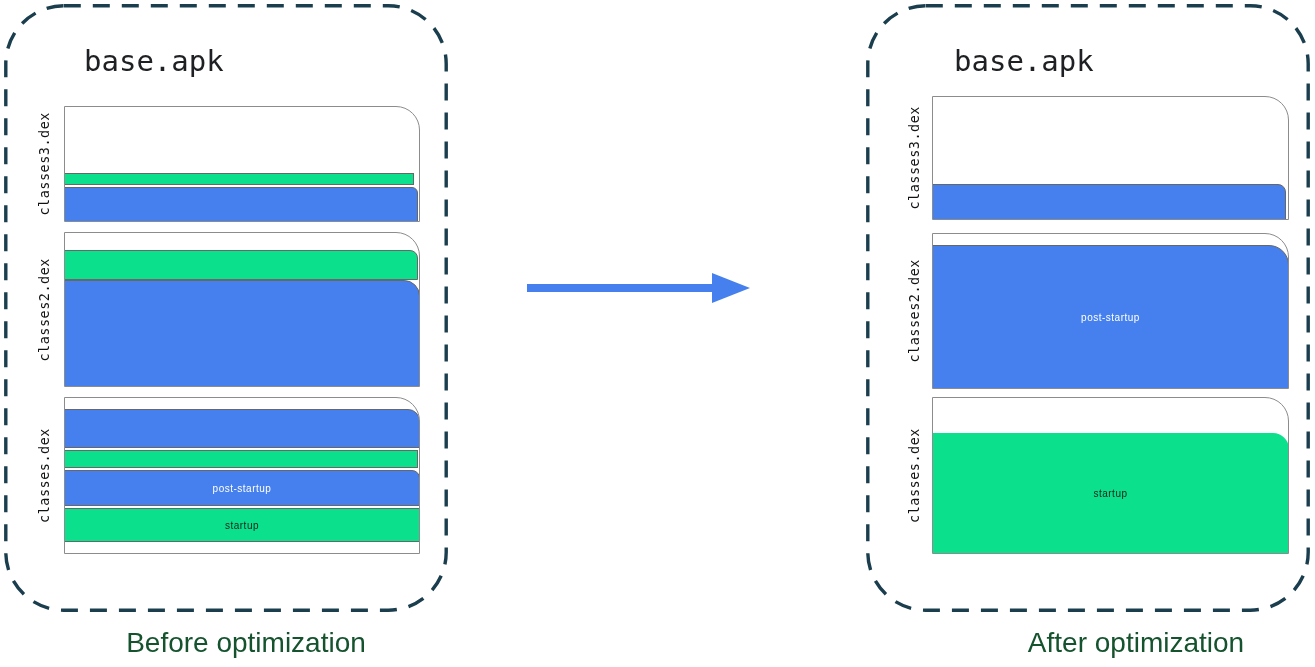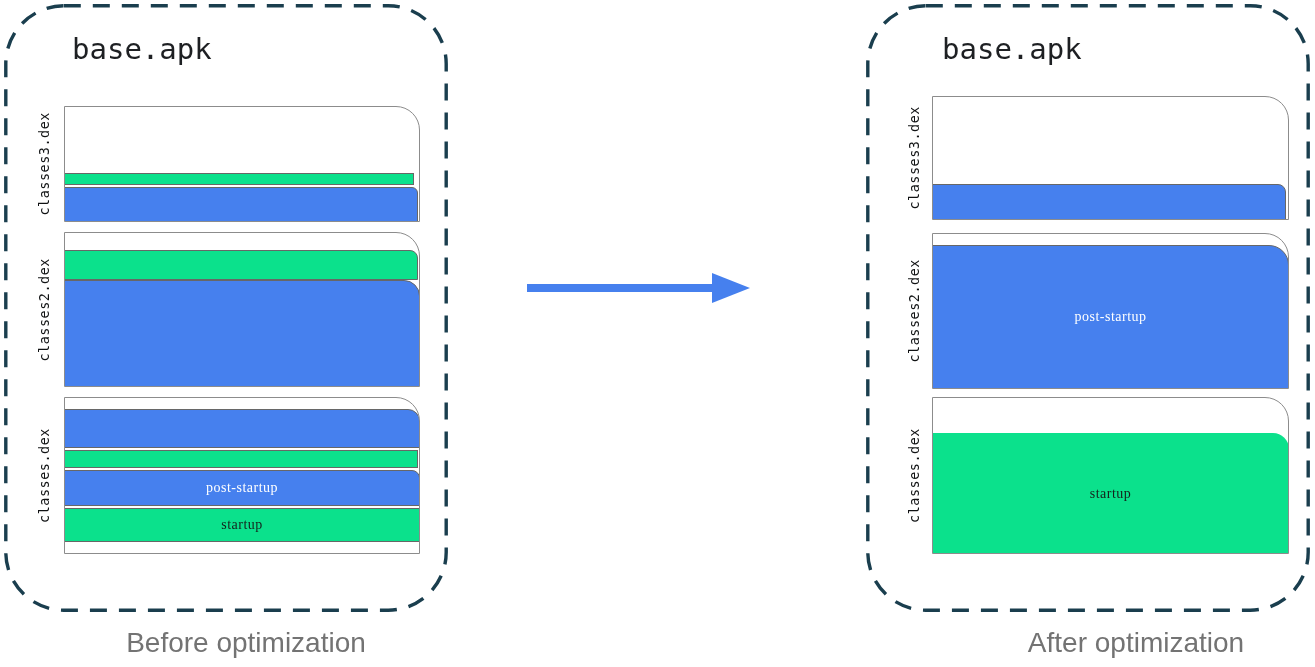--- a/index.html
+++ b/index.html
@@ -21,21 +21,21 @@
   .panel-after  { left: 866px; }
   .dash-frame {
     position: absolute;
     left: 0; top: 0;
     width: 100%; height: 100%;
     pointer-events: none;
   }
   .apk-title {
     position: absolute;
     top: 28px;
-    margin: 0;
+    margin: 12px;
     font-family: "DejaVu Sans Mono", "Liberation Mono", monospace;
     font-size: 29px;
     font-weight: 400;
     color: #1e2023;
     white-space: nowrap;
   }
   .panel-before .apk-title { left: 68px; }
   .panel-after  .apk-title { left: 76px; }
 
   .file {
@@ -79,41 +79,41 @@
   .spacer { flex: 1 1 auto; }
   .band {
     box-sizing: border-box;
     border: 1px solid #676767;
     display: flex;
     align-items: center;
     justify-content: center;
     position: relative;
   }
   .band-label {
-    font-family: Liberation Serif, serif;
-    font-size: 14px;
+    font-family: Liberation Sans, sans-serif;
+    font-size: 10px;
     letter-spacing: 0.5px;
     white-space: nowrap;
   }
   .band.c-blue  .band-label { color: #ffffff; }
   .band.c-green .band-label { color: #15221c; text-align: right; }
 
   .arrow-svg {
     position: absolute;
     left: 524px;
     top: 270px;
     pointer-events: none;
   }
   .caption {
     position: absolute;
     top: 627px;
     width: 372px;
     text-align: center;
     font-size: 28px;
-    color: #737373;
+    color: #14532d;
     white-space: nowrap;
   }
   .caption-before { left: 60px; }
   .caption-after  { left: 950px; }
 </style>
 </head>
 <body>
 
 <div class="canvas">
 

